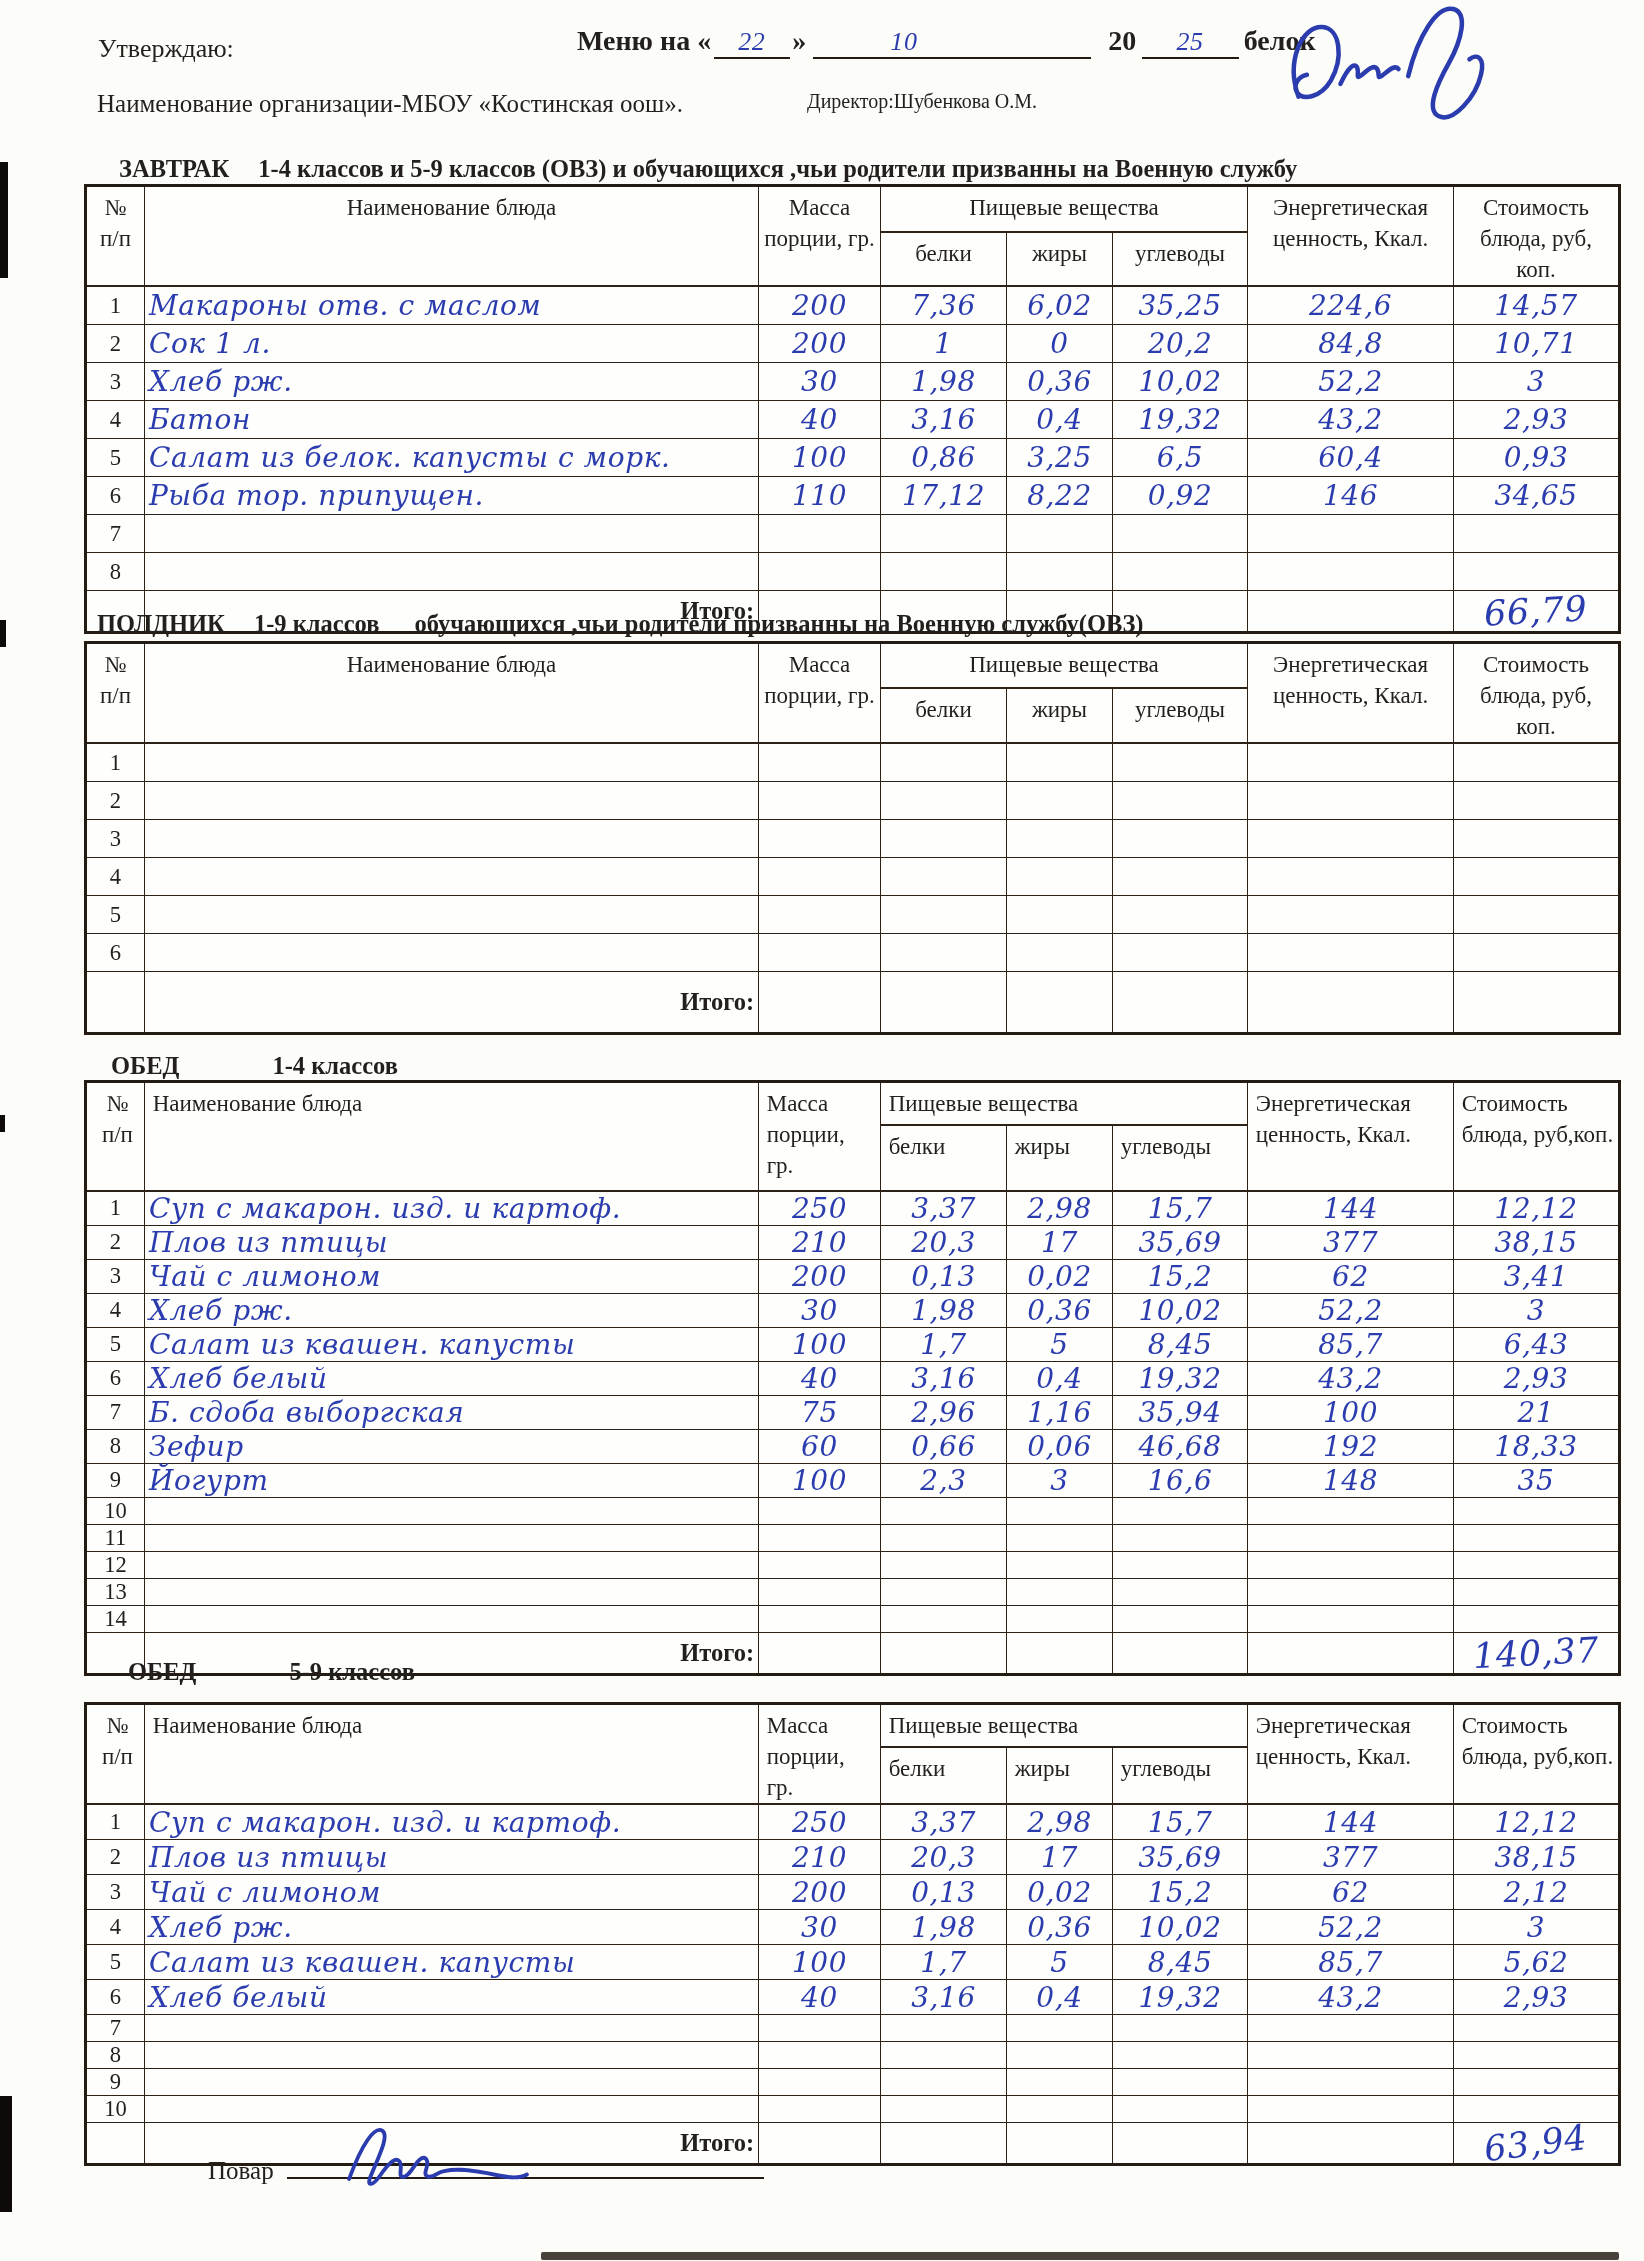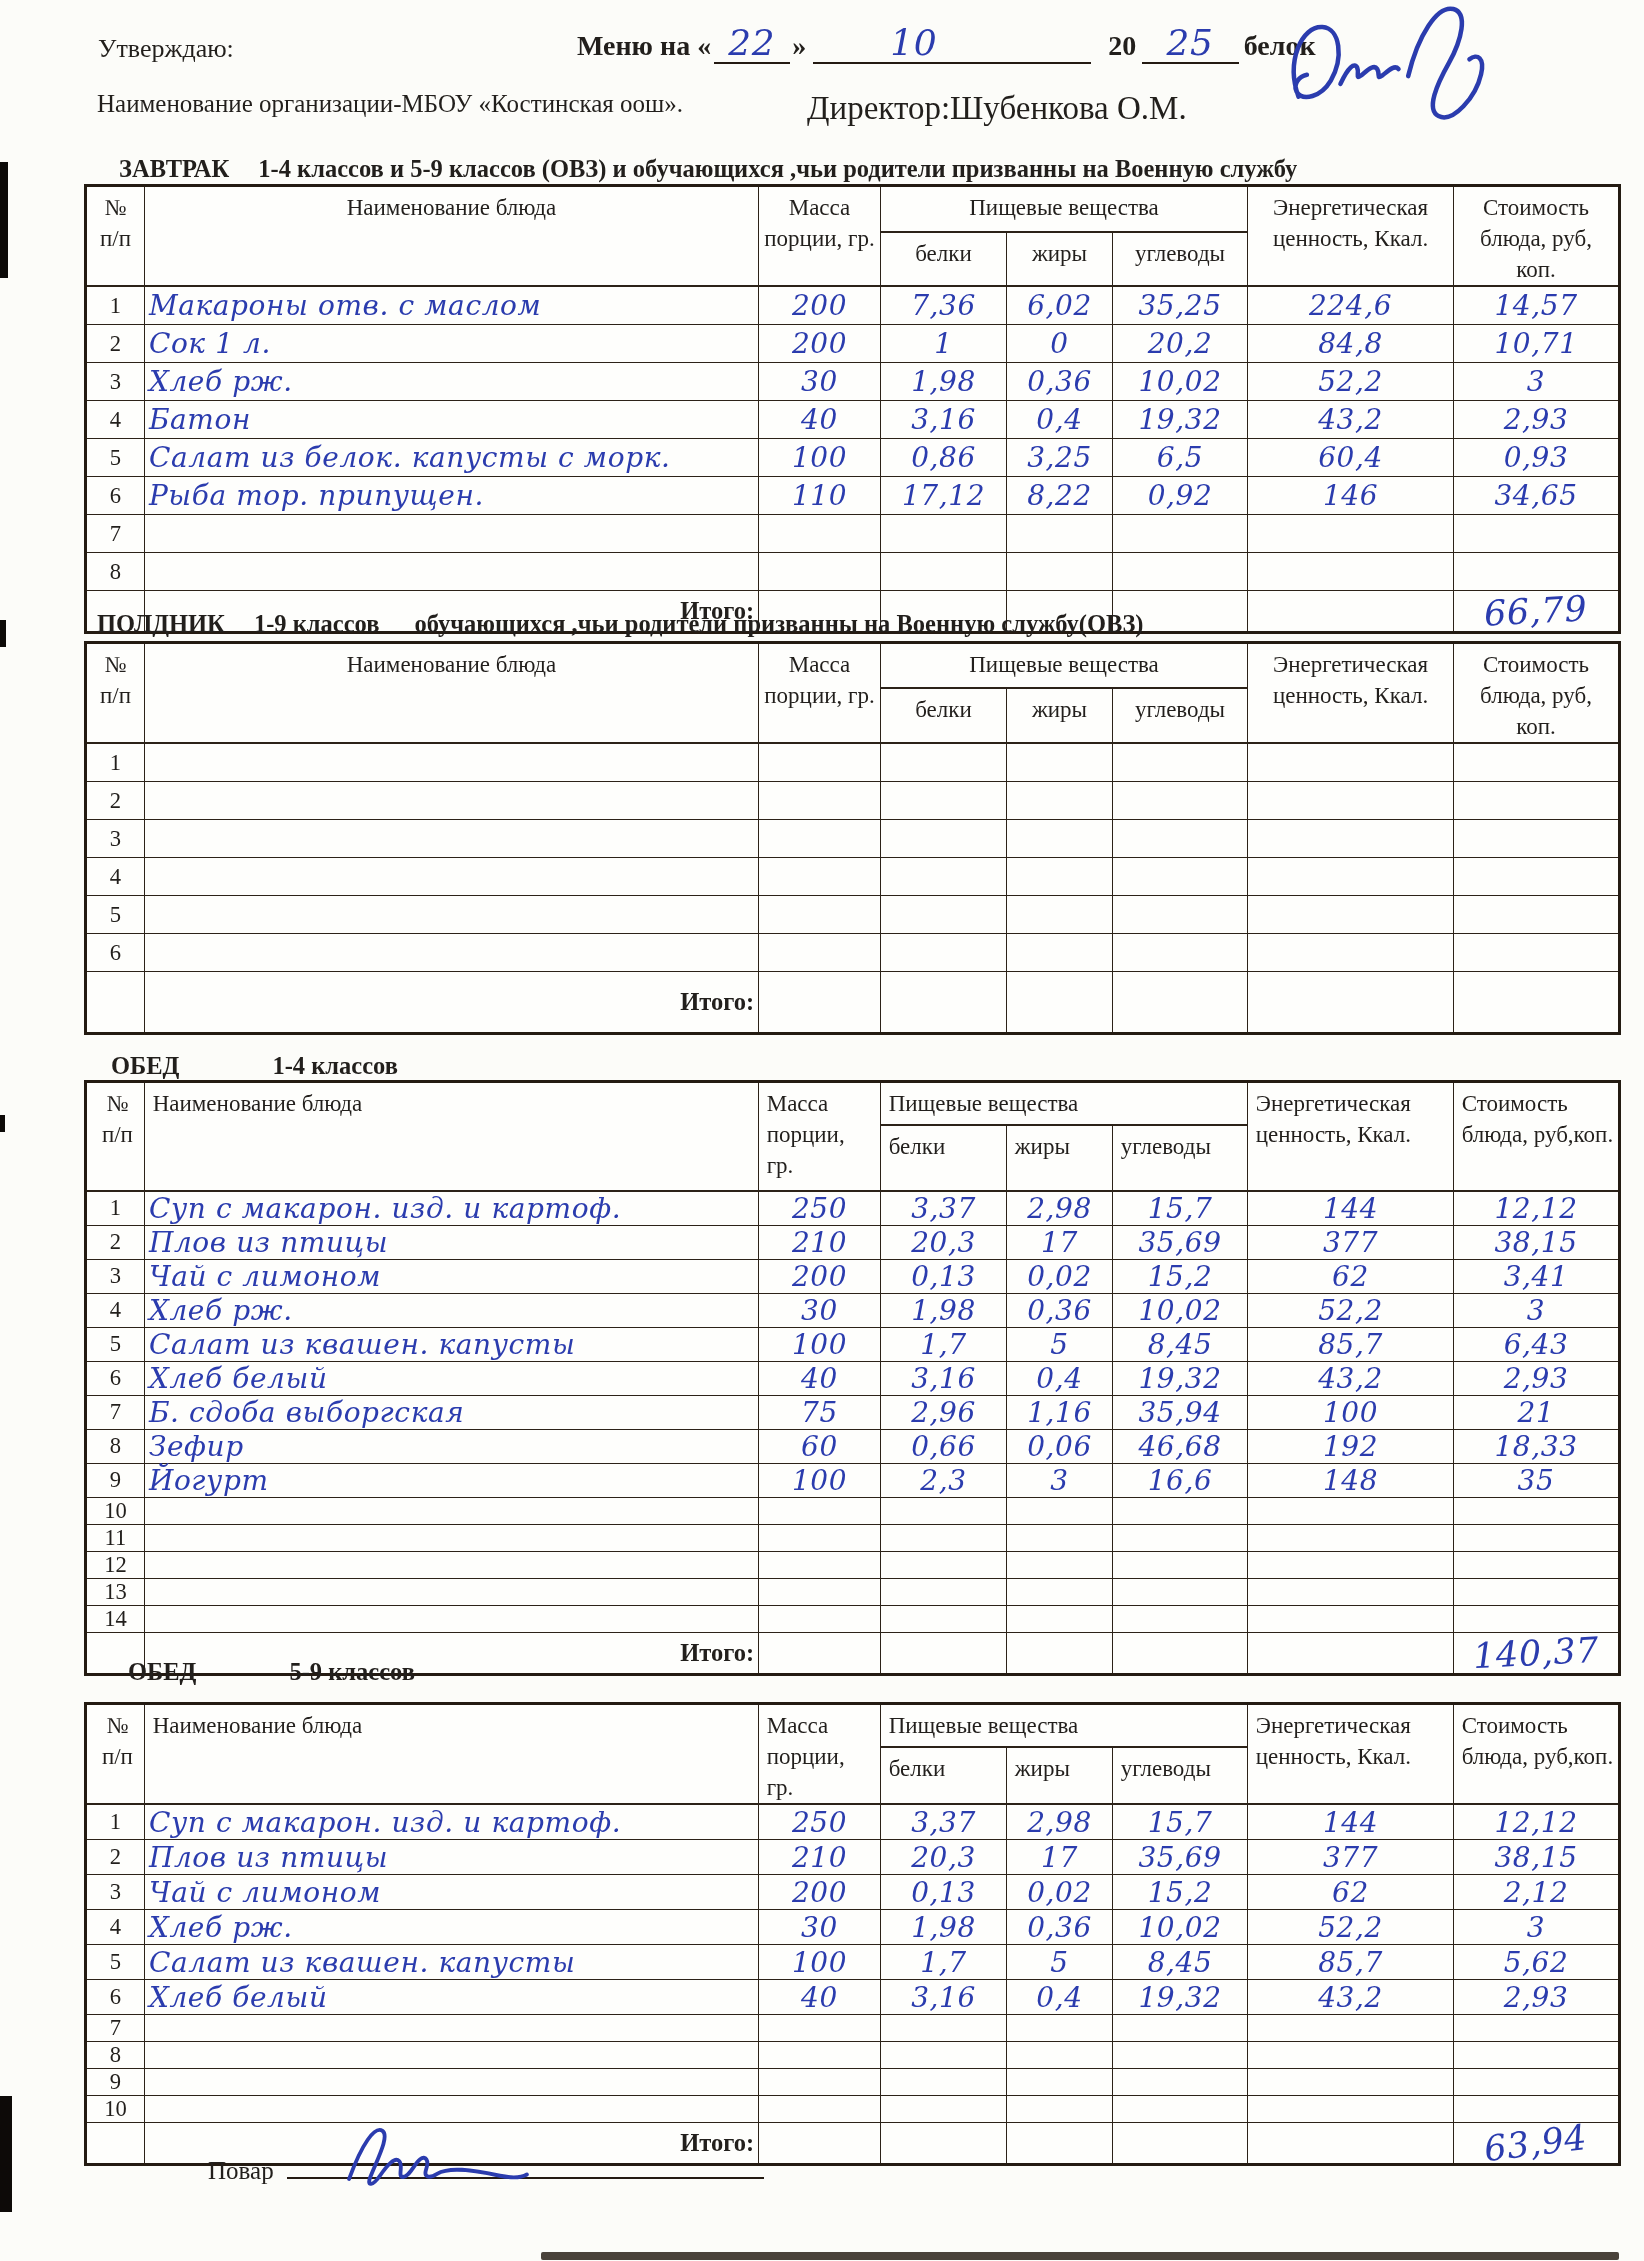--- a/index.html
+++ b/index.html
@@ -11,23 +11,23 @@
   }
   .abs{position:absolute;}
   
   #approve{top:34px;left:98px;font-size:26px;}
   #menu-line{top:24.5px;left:577px;font-size:28px;font-weight:bold;white-space:nowrap;}
   .blank{display:inline-block;border-bottom:2.6px solid #241a12;text-align:center;vertical-align:baseline;}
   .blank-day{width:76px;margin:0 2.6px;}
   .blank-month{width:278px;text-align:left;padding-left:77px;box-sizing:border-box;margin-right:17px;}
   .blank-year{width:97px;margin:0 5.2px;}
   .hw{font-family:"DejaVu Serif", serif;font-style:italic;color:#2b3cae;letter-spacing:0.6px;}
-  .hw-digit{font-size:36px;font-weight:normal;line-height:1;}
+  .hw-digit{font-size:26px;font-weight:normal;line-height:1;font-family:Liberation Serif, serif;}
   #org-line{top:90px;left:97px;font-size:25px;}
-  #director-line{top:90px;left:807px;font-size:33px;}
+  #director-line{top:90px;left:807px;font-size:20px;}
   #director-sig{top:0px;left:1263px;width:271px;height:129px;}
   
   .table-title{font-size:24.5px;font-weight:bold;white-space:nowrap;}
   .table-title .meal{margin-right:29px;}
   #t3-title .meal,#t4-title .meal{margin-right:93px;}
   .scope2:empty{display:none;}
   .scope2{margin-left:35px;}
   #t1-title{top:155px;left:119px;}
   #t2-title{top:610px;left:97px;}
   #t3-title{top:1052px;left:111px;}

